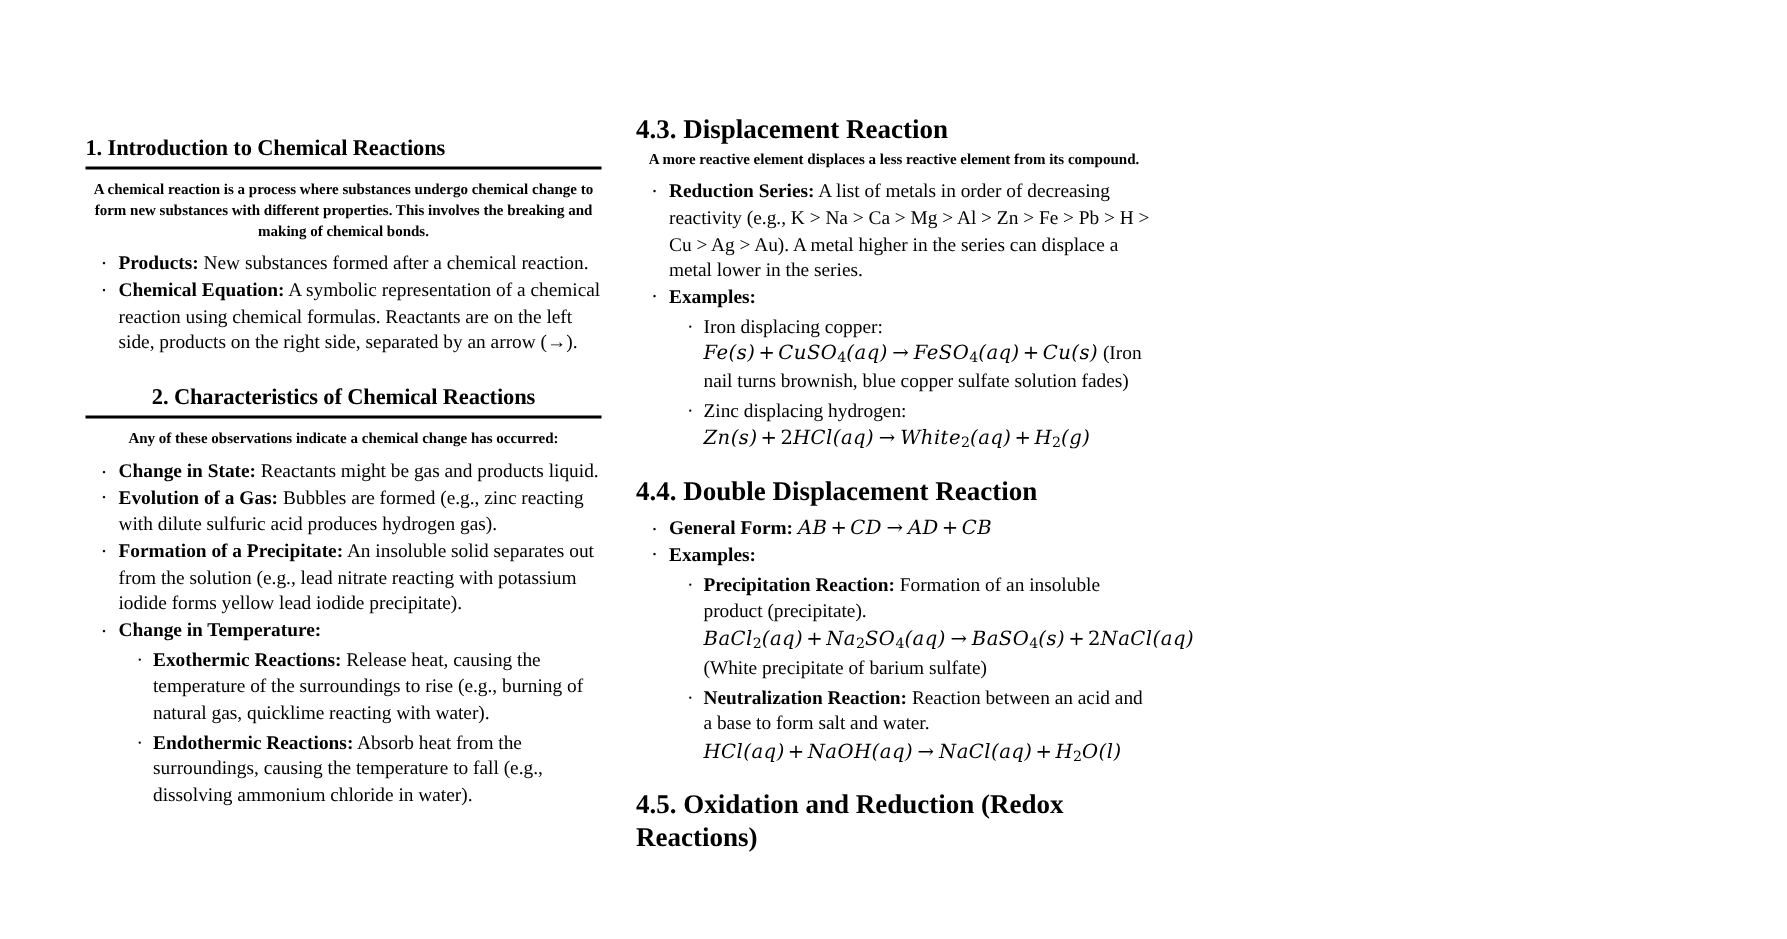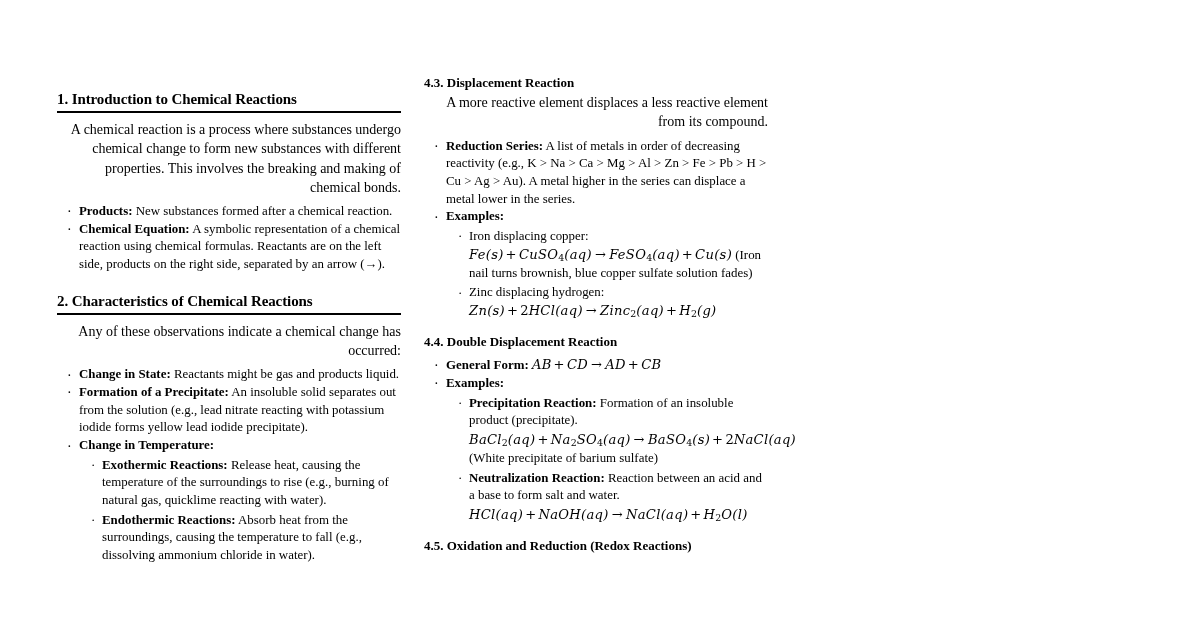--- a/index.html
+++ b/index.html
@@ -38,36 +38,37 @@
     margin: 0 0 3px 0;
     line-height: 1.22;
     letter-spacing: -0.1px;
   }
   .rule {
     border: 0;
     border-top: 2px solid #000;
     margin: 0 0 7px 0;
     width: 344px;
   }
-  h2.sec.tight { margin-top: 18px; }
+  h2.sec.tight { margin-top: 18px; text-align: center; }
 
   
   h3.subsec {
-    font-size: 13px;
+    font-size: 18px;
     font-weight: bold;
     margin: 0 0 2px 0;
     line-height: 1.25;
   }
   h3.subsec.spaced { margin-top: 13px; }
 
   p.body {
-    font-size: 14px;
+    font-size: 10px;
     line-height: 1.37;
     margin: 0 0 2px 0;
-    text-align: right;
+    text-align: center;
+    font-weight: bold;
   }
 
   ul.lvl1 {
     list-style: none;
     margin: 6px 0 0 0;
     padding: 0 0 0 8px;
   }
   ul.lvl1 > li {
     position: relative;
     font-size: 12.9px;
@@ -147,20 +148,21 @@
           <li><b>Chemical Equation:</b> <span>A symbolic representation of a chemical reaction using chemical formulas. Reactants are on the left side, products on the right side, separated by an arrow (→).</span></li>
         </ul>
       </div>
 
       <div>
         <h2 class="sec tight">2. Characteristics of Chemical Reactions</h2>
         <hr class="rule">
         <p class="body">Any of these observations indicate a chemical change has occurred:</p>
         <ul class="lvl1">
           <li><b>Change in State:</b> <span>Reactants might be gas and products liquid.</span></li>
+          <li><b>Evolution of a Gas:</b> <span>Bubbles are formed (e.g., zinc reacting with dilute sulfuric acid produces hydrogen gas).</span></li>
           <li><b>Formation of a Precipitate:</b> <span>An insoluble solid separates out from the solution (e.g., lead nitrate reacting with potassium iodide forms yellow lead iodide precipitate).</span></li>
           <li>
             <b>Change in Temperature:</b>
             <ul class="lvl2">
               <li><b>Exothermic Reactions:</b> <span>Release heat, causing the temperature of the surroundings to rise (e.g., burning of natural gas, quicklime reacting with water).</span></li>
               <li><b>Endothermic Reactions:</b> <span>Absorb heat from the surroundings, causing the temperature to fall (e.g., dissolving ammonium chloride in water).</span></li>
             </ul>
           </li>
         </ul>
       </div>
@@ -182,21 +184,21 @@
           <li>
             <b>Examples:</b>
             <ul class="lvl2">
               <li>
                 <span>Iron displacing copper:</span>
                 <span class="math"><em>Fe</em>(<em>s</em>)<span class="op">+</span><em>CuSO</em><sub>4</sub>(<em>aq</em>)<span class="arrow">→</span><em>FeSO</em><sub>4</sub>(<em>aq</em>)<span class="op">+</span><em>Cu</em>(<em>s</em>)</span>
                 <span>(Iron nail turns brownish, blue copper sulfate solution fades)</span>
               </li>
               <li>
                 <span>Zinc displacing hydrogen:</span>
-                <span class="math"><em>Zn</em>(<em>s</em>)<span class="op">+</span><span class="num">2</span><em>HCl</em>(<em>aq</em>)<span class="arrow">→</span><em>Zinc</em><sub>2</sub>(<em>aq</em>)<span class="op">+</span><em>H</em><sub>2</sub>(<em>g</em>)</span>
+                <span class="math"><em>Zn</em>(<em>s</em>)<span class="op">+</span><span class="num">2</span><em>HCl</em>(<em>aq</em>)<span class="arrow">→</span><em>White</em><sub>2</sub>(<em>aq</em>)<span class="op">+</span><em>H</em><sub>2</sub>(<em>g</em>)</span>
               </li>
             </ul>
           </li>
         </ul>
       </div>
 
       <div>
         <h3 class="subsec spaced">4.4. Double Displacement Reaction</h3>
         <ul class="lvl1">
           <li>

